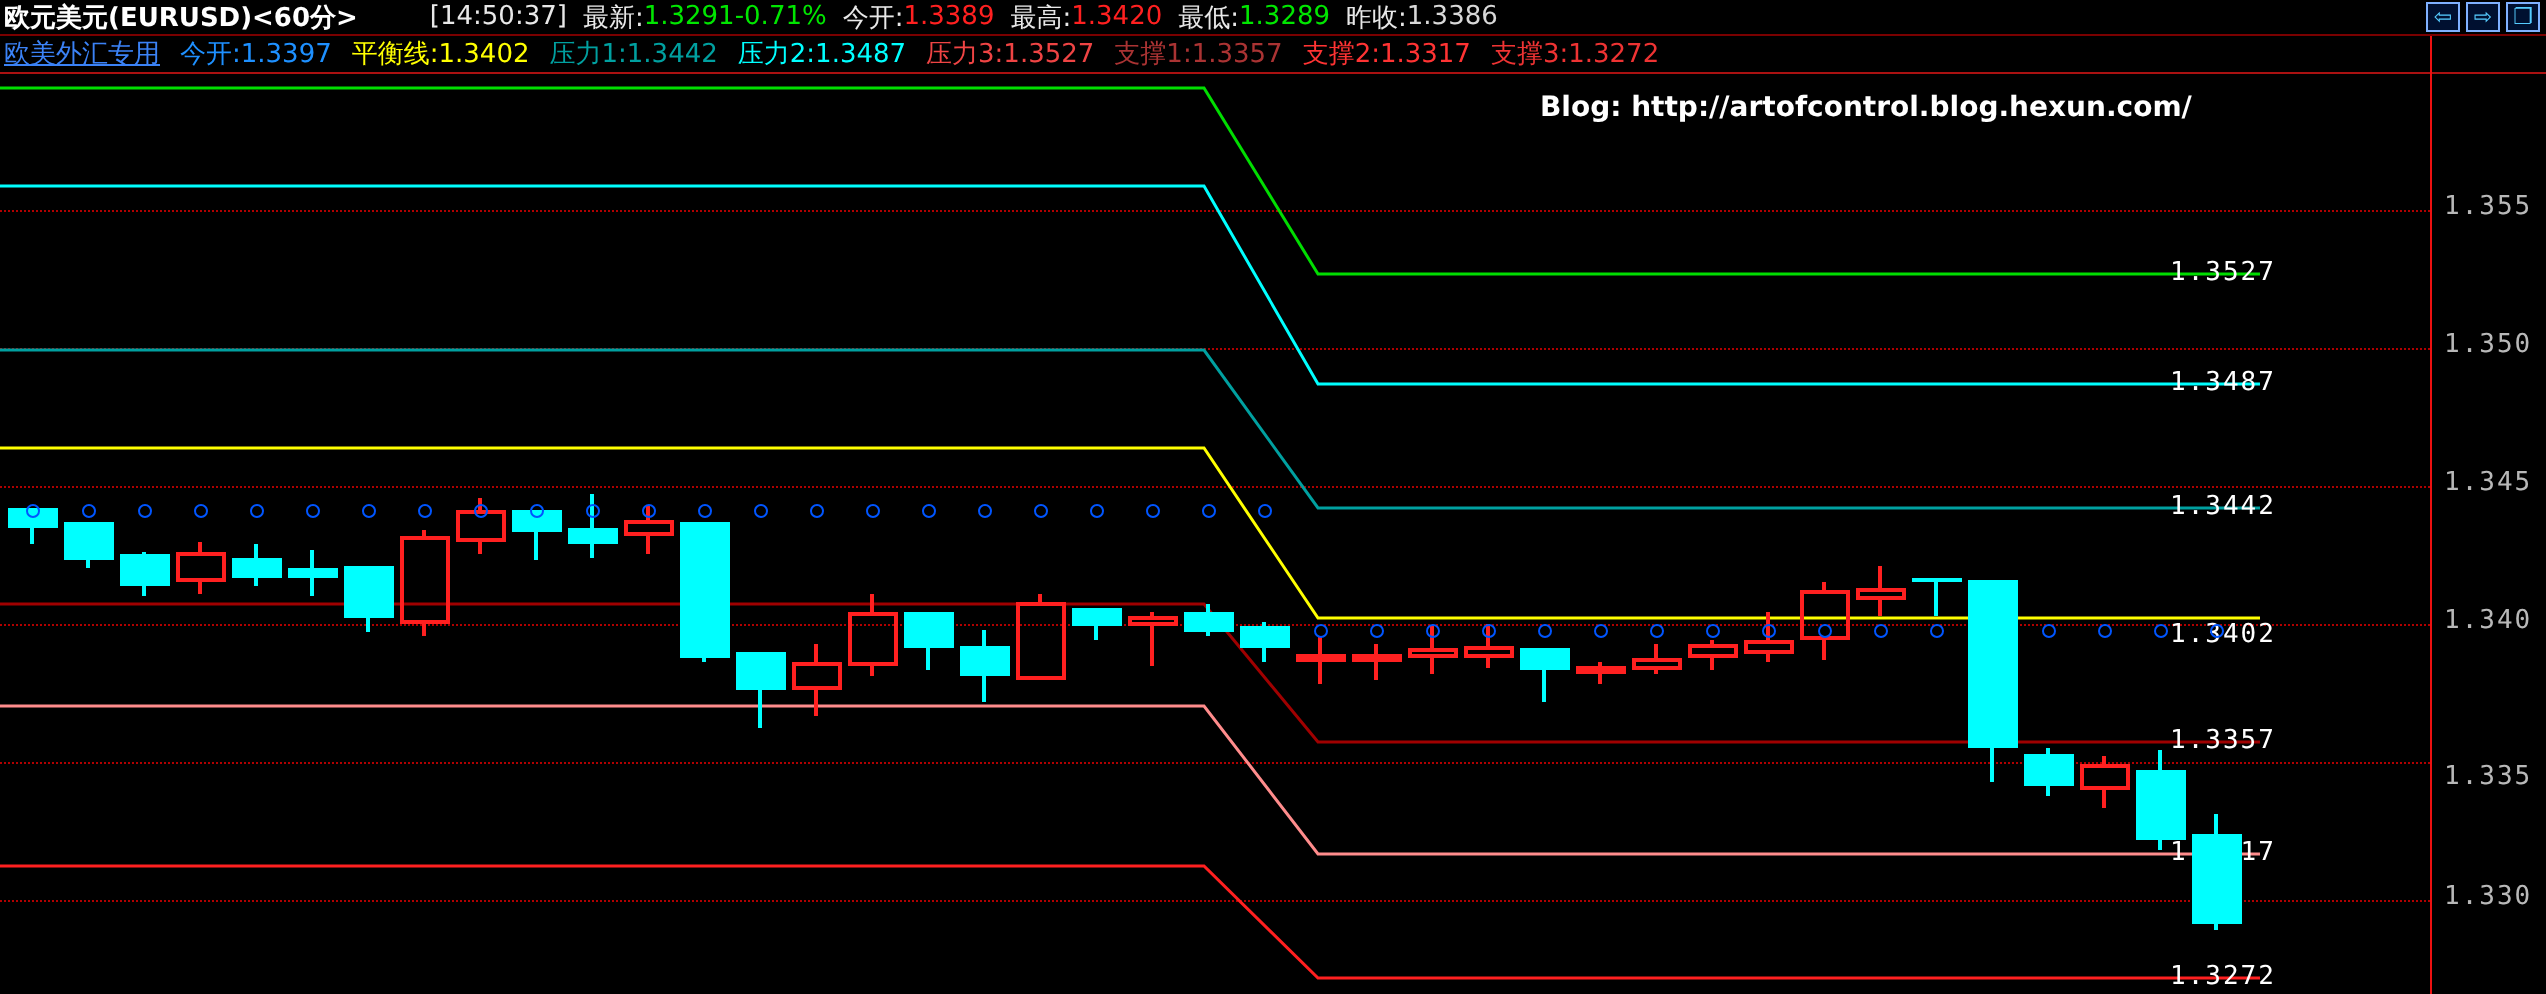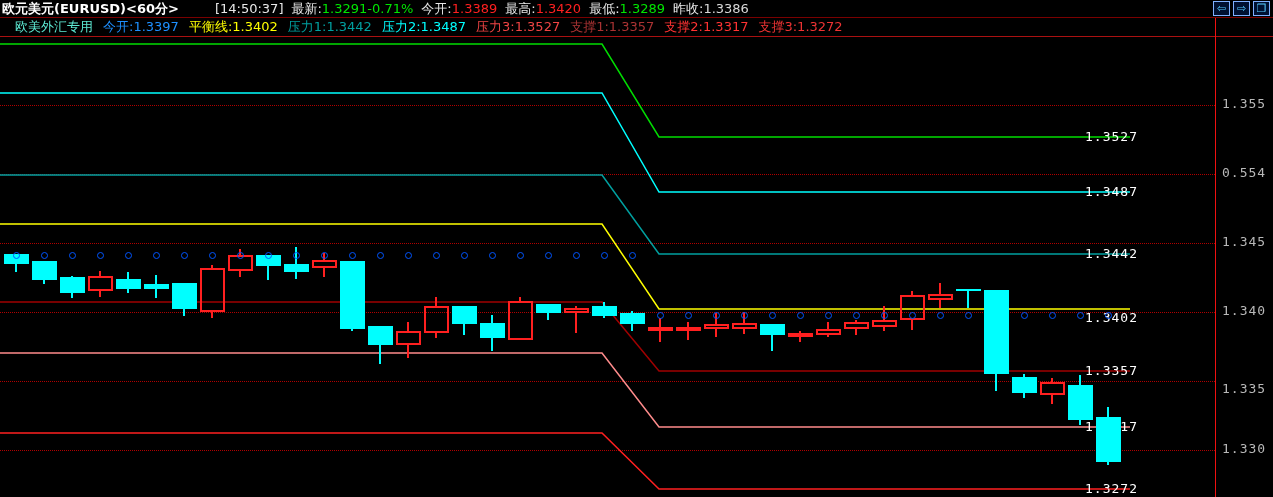--- a/index.html
+++ b/index.html
@@ -59,37 +59,38 @@
   <span class="lbl">昨收:</span>
     <span class="v-white">1.3386</span>
   <div class="navbtns">
     <button class="navbtn">⇦</button>
     <button class="navbtn">⇨</button>
     <button class="navbtn">❐</button>
   </div>
 </div>
 
 <div class="pivotbar">
-  <span style="margin-left: 15px; color: #5eead4;">欧美外汇专用</span>
+  <span style="margin-left: 2px; color: #3b82f6; text-decoration: underline;">欧美外汇专用</span>
 
 <span style="color: rgb(30, 144, 255);">今开:1.3397</span>
     <span style="color: rgb(255, 255, 0);">平衡线:1.3402</span>
     <span style="color: rgb(0, 160, 160); text-align: center;">压力1:1.3442</span>
     <span style="color: rgb(0, 255, 255);">压力2:1.3487</span>
     <span style="color: #ef4444;">压力3:1.3527</span>
     <span style="color: rgb(170, 51, 51); text-align: center;">支撑1:1.3357</span>
     <span style="color: rgb(255, 51, 51);">支撑2:1.3317</span>
     <span style="color: rgb(238, 51, 51);">支撑3:1.3272</span>
   </div>
 
 <div class="chart-area">
+  <span class="blog">Blog: http://artofcontrol.blog.hexun.com/</span>
 <div class="gridline" style="top: 68px;"></div>
     <div class="tick" style="top: 59px;">1.355</div>
     <div class="gridline" style="top: 137px;"></div>
-    <div class="tick" style="top: 128px;">0.554</div>
+    <div class="tick" style="top: 128px;">1.350</div>
     <div class="gridline" style="top: 206px;"></div>
     <div class="tick" style="top: 197px;">1.345</div>
     <div class="gridline" style="top: 275px;"></div>
     <div class="tick" style="top: 266px;">1.340</div>
     <div class="gridline" style="top: 344px;"></div>
     <div class="tick" style="top: 344px;">1.335</div>
     <div class="gridline" style="top: 413px;"></div>
     <div class="tick" style="top: 404px;">1.330</div>
     <svg class="pivotsvg" width="1273" height="460" viewBox="0 0 1273 460">
       <polyline fill="none" stroke="#00dd00" stroke-width="1.5" points="0,7 602,7 659,100 1130,100"></polyline>

